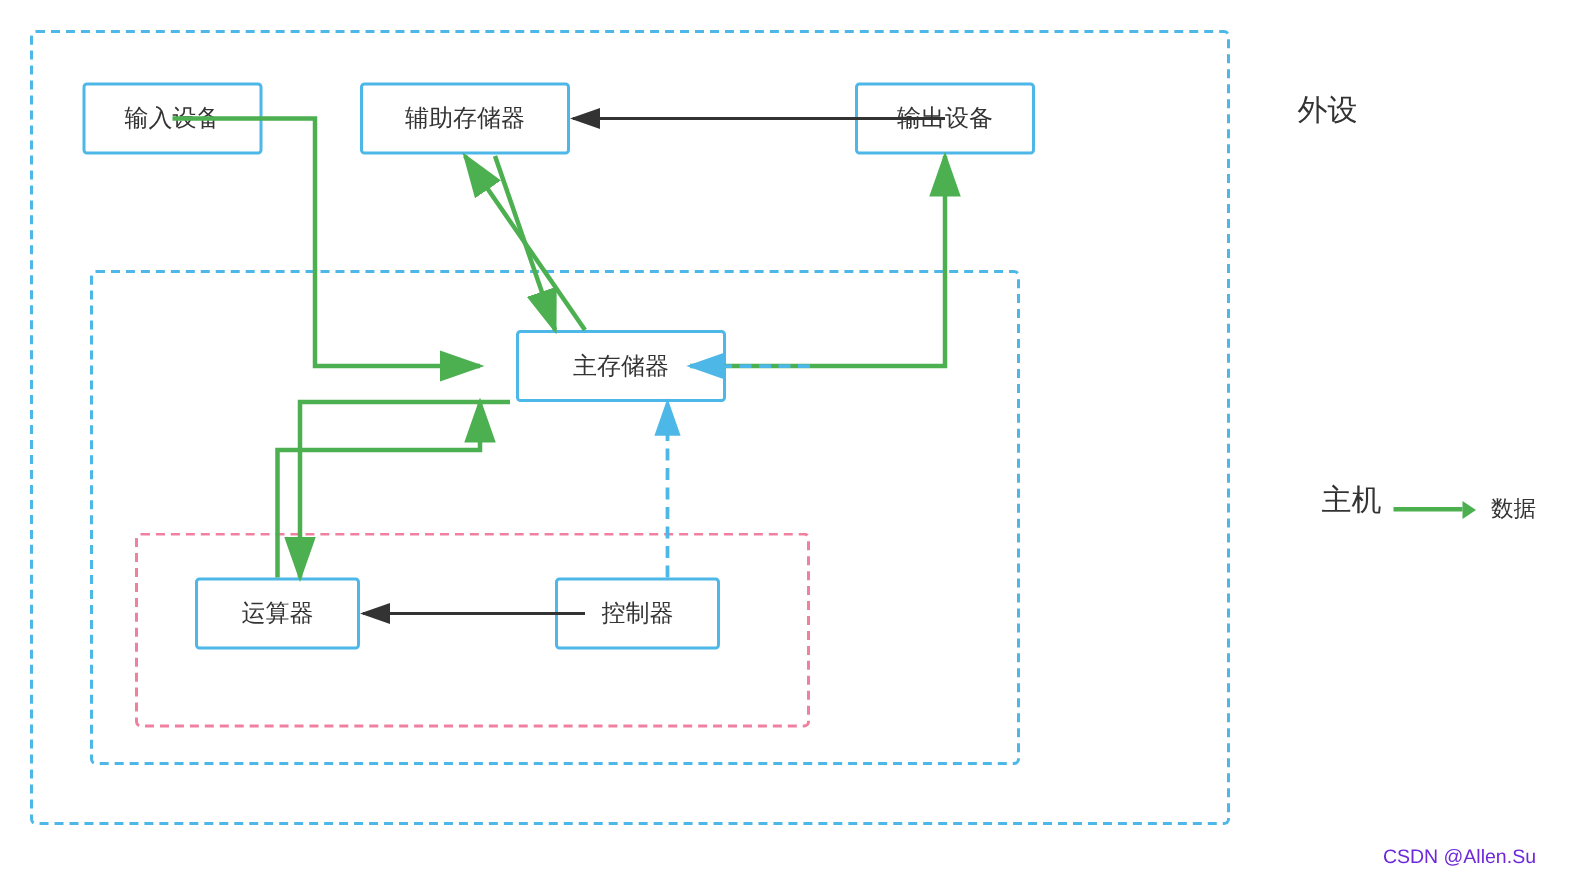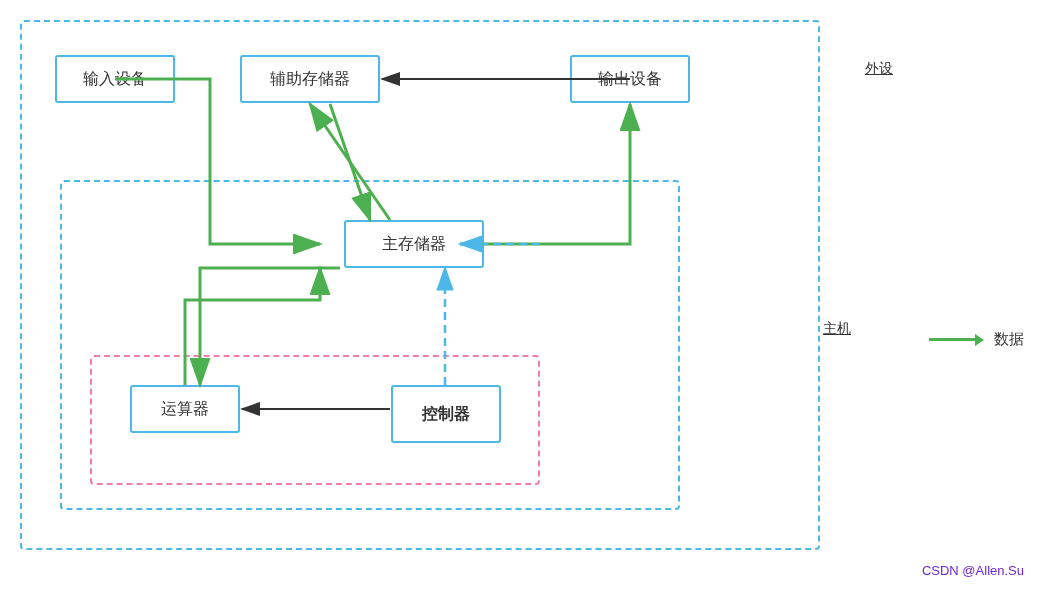--- a/index.html
+++ b/index.html
@@ -58,24 +58,23 @@
       justify-content: center;
       font-size: 16px;
       color: #333;
       font-weight: 400;
       padding: 6px 14px;
       white-space: nowrap;
     }
     
     .section-label {
       position: absolute;
-      font-size: 14px;
+      font-size: 20px;
       color: #333;
       font-weight: 500;
-      text-decoration: underline;
     }
     
     .arrows-svg {
       position: absolute;
       top: 0;
       left: 0;
       width: 1054px;
       height: 590px;
       pointer-events: none;
     }
@@ -110,21 +109,21 @@
 
 <div class="diagram-container">
 
   <div class="outer-box"></div>
 
   <div class="host-box"></div>
 
   <div class="cpu-box"></div>
 
   <div class="section-label" style="top: 60px; left: 865px;">外设</div>
-  <div class="section-label" style="top: 320px; left: 823px;">主机</div>
+  <div class="section-label" style="top: 320px; left: 881px;">主机</div>
 
   <div class="comp-box" style="top: 55px; left: 55px; width: 120px; height: 48px;">
     <span>输入设备</span>
   </div>
 
   <div class="comp-box" style="top: 55px; left: 240px; width: 140px; height: 48px; text-align: center;">
     <span>辅助存储器</span>
   </div>
 
   <div class="comp-box" style="top: 55px; left: 570px; width: 120px; height: 48px;">
@@ -132,21 +131,21 @@
   </div>
 
   <div class="comp-box" style="top: 220px; left: 320px; width: 140px; height: 48px; margin-left: 24px;">
     <span>主存储器</span>
   </div>
 
   <div class="comp-box" style="top: 385px; left: 130px; width: 110px; height: 48px;">
     <span>运算器</span>
   </div>
 
-  <div class="comp-box" style="top: 385px; left: 391px; width: 110px; height: 58px; font-weight: bold;">
+  <div class="comp-box" style="top: 385px; left: 370px; width: 110px; height: 48px;">
     <span>控制器</span>
   </div>
 
 
   <svg class="arrows-svg">
     <defs>
 
       <marker id="arrowGreen" markerWidth="10" markerHeight="7" refX="9" refY="3.5" orient="auto">
         <polygon points="0 0, 10 3.5, 0 7" fill="#4caf50"></polygon>
       </marker>

